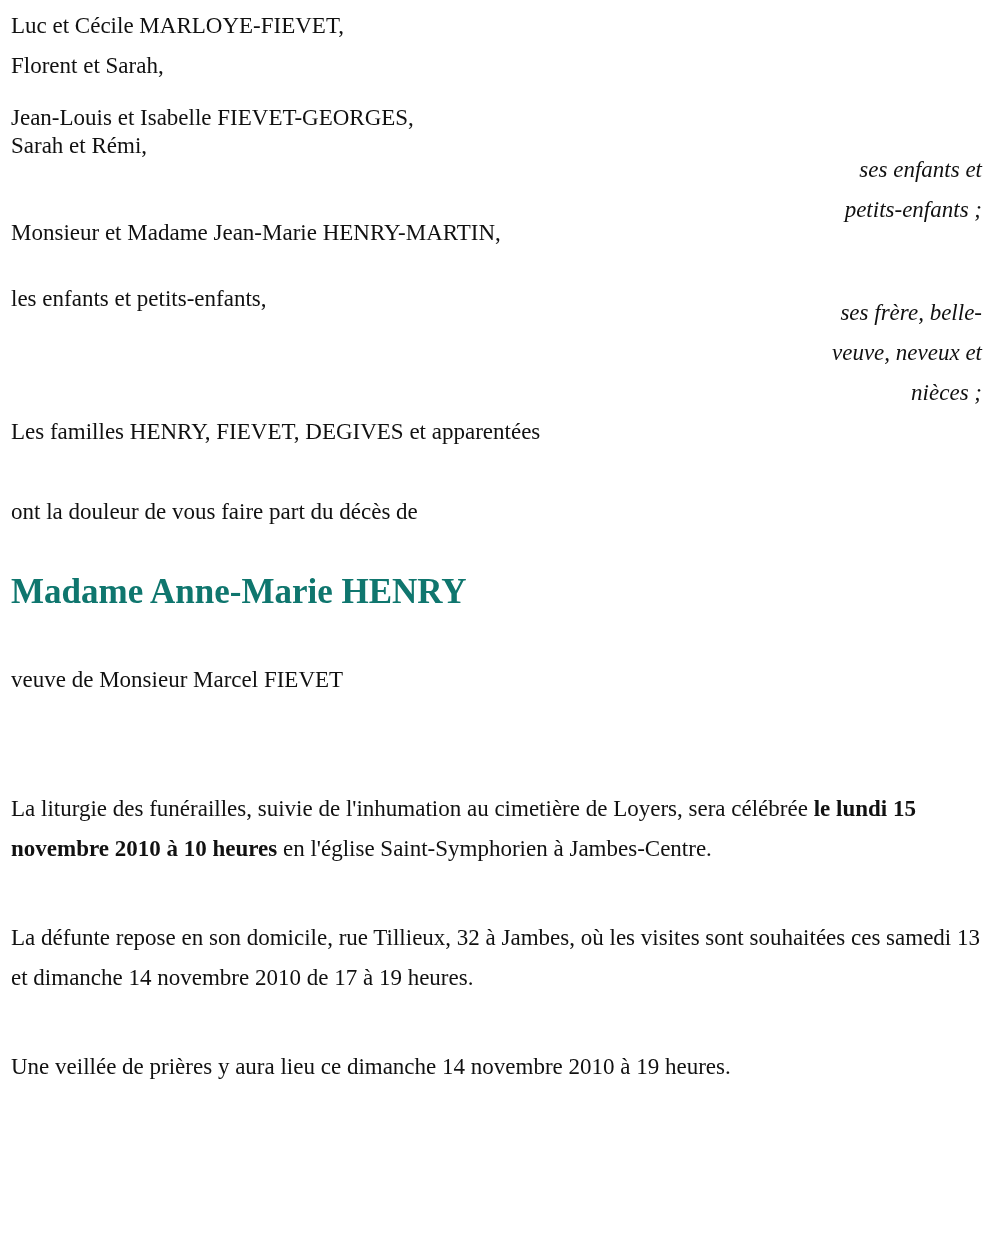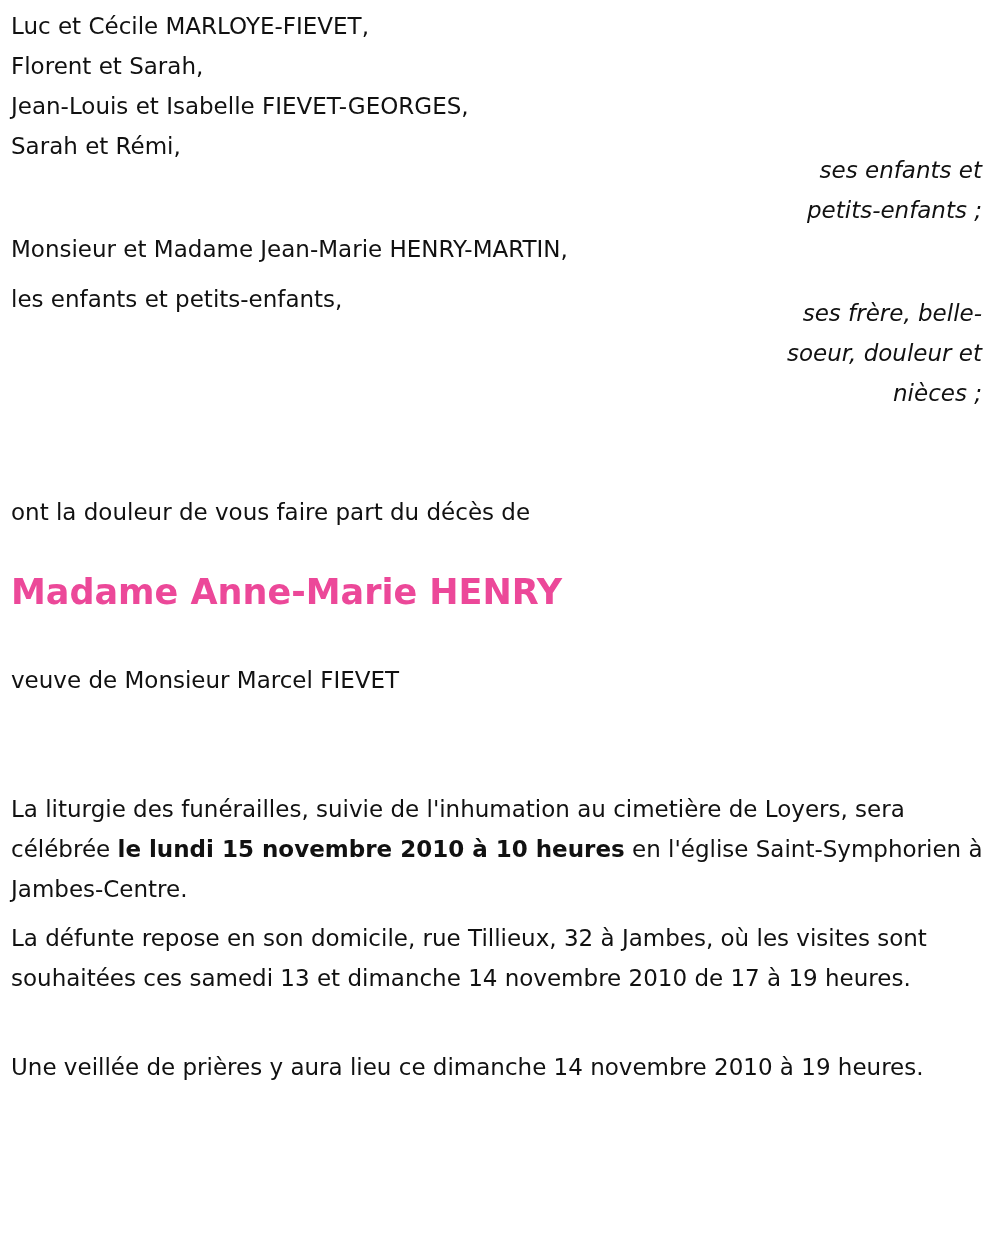--- a/index.html
+++ b/index.html
@@ -13,69 +13,71 @@
       overflow: hidden;
       color: #111111;
       font-family: "DejaVu Sans", sans-serif;
       font-size: 23px;
       line-height: 40px;
     }
     .page {
       position: relative;
       width: 1000px;
       height: 1242px;
+      font-family: Liberation Serif, serif;
     }
     .line {
       position: absolute;
       left: 11px;
       white-space: nowrap;
     }
     .role {
       position: absolute;
       right: 18px;
       text-align: right;
       font-style: italic;
       white-space: nowrap;
     }
     .deceased-name {
       position: absolute;
       left: 11px;
       top: 570px;
       font-weight: bold;
       font-size: 35px;
       line-height: 44px;
-      color: #ec4899;
+      color: #0f766e;
       white-space: nowrap;
     }
     .para {
       position: absolute;
       left: 11px;
       width: 985px;
       white-space: normal;
     }
     .bold { font-weight: bold; }
   </style>
 </head>
 <body>
 
 <div class="page">
 
   <div class="line" style="top:6px">Luc et Cécile MARLOYE-FIEVET,</div>
   <div class="line" style="top:46px">Florent et Sarah,</div>
-  <div class="line" style="top:86px">Jean-Louis et Isabelle FIEVET-GEORGES,</div>
+  <div class="line" style="top:98px">Jean-Louis et Isabelle FIEVET-GEORGES,</div>
   <div class="line" style="top:126px">Sarah et Rémi,</div>
   <div class="role" style="top:150px">ses enfants et</div>
   <div class="role" style="top:190px">petits-enfants ;</div>
 
-  <div class="line" style="top:229px">Monsieur et Madame Jean-Marie HENRY-MARTIN,</div>
+  <div class="line" style="top:213px">Monsieur et Madame Jean-Marie HENRY-MARTIN,</div>
   <div class="line" style="top:279px">les enfants et petits-enfants,</div>
   <div class="role" style="top:293px">ses frère, belle-</div>
-  <div class="role" style="top:333px">soeur, douleur et</div>
+  <div class="role" style="top:333px">veuve, neveux et</div>
   <div class="role" style="top:373px">nièces ;</div>
 
+  <div class="line" style="top:412px">Les familles HENRY, FIEVET, DEGIVES et apparentées</div>
 
   <div class="line" style="top:492px">ont la douleur de vous faire part du décès de</div>
 
   <div class="deceased-name">Madame Anne-Marie HENRY</div>
   <div class="line" style="top:660px">veuve de Monsieur Marcel FIEVET</div>
 
 
   <div class="para" style="top:789px"><span>La liturgie des funérailles, suivie de l'inhumation au cimetière de Loyers, sera célébrée </span><span class="bold">le lundi 15 novembre 2010 à 10 heures</span><span> en l'église Saint-Symphorien à Jambes-Centre.</span></div>
 
   <div class="para" style="top:918px">La défunte repose en son domicile, rue Tillieux, 32 à Jambes, où les visites sont souhaitées ces samedi 13 et dimanche 14 novembre 2010 de 17 à 19 heures.</div>

